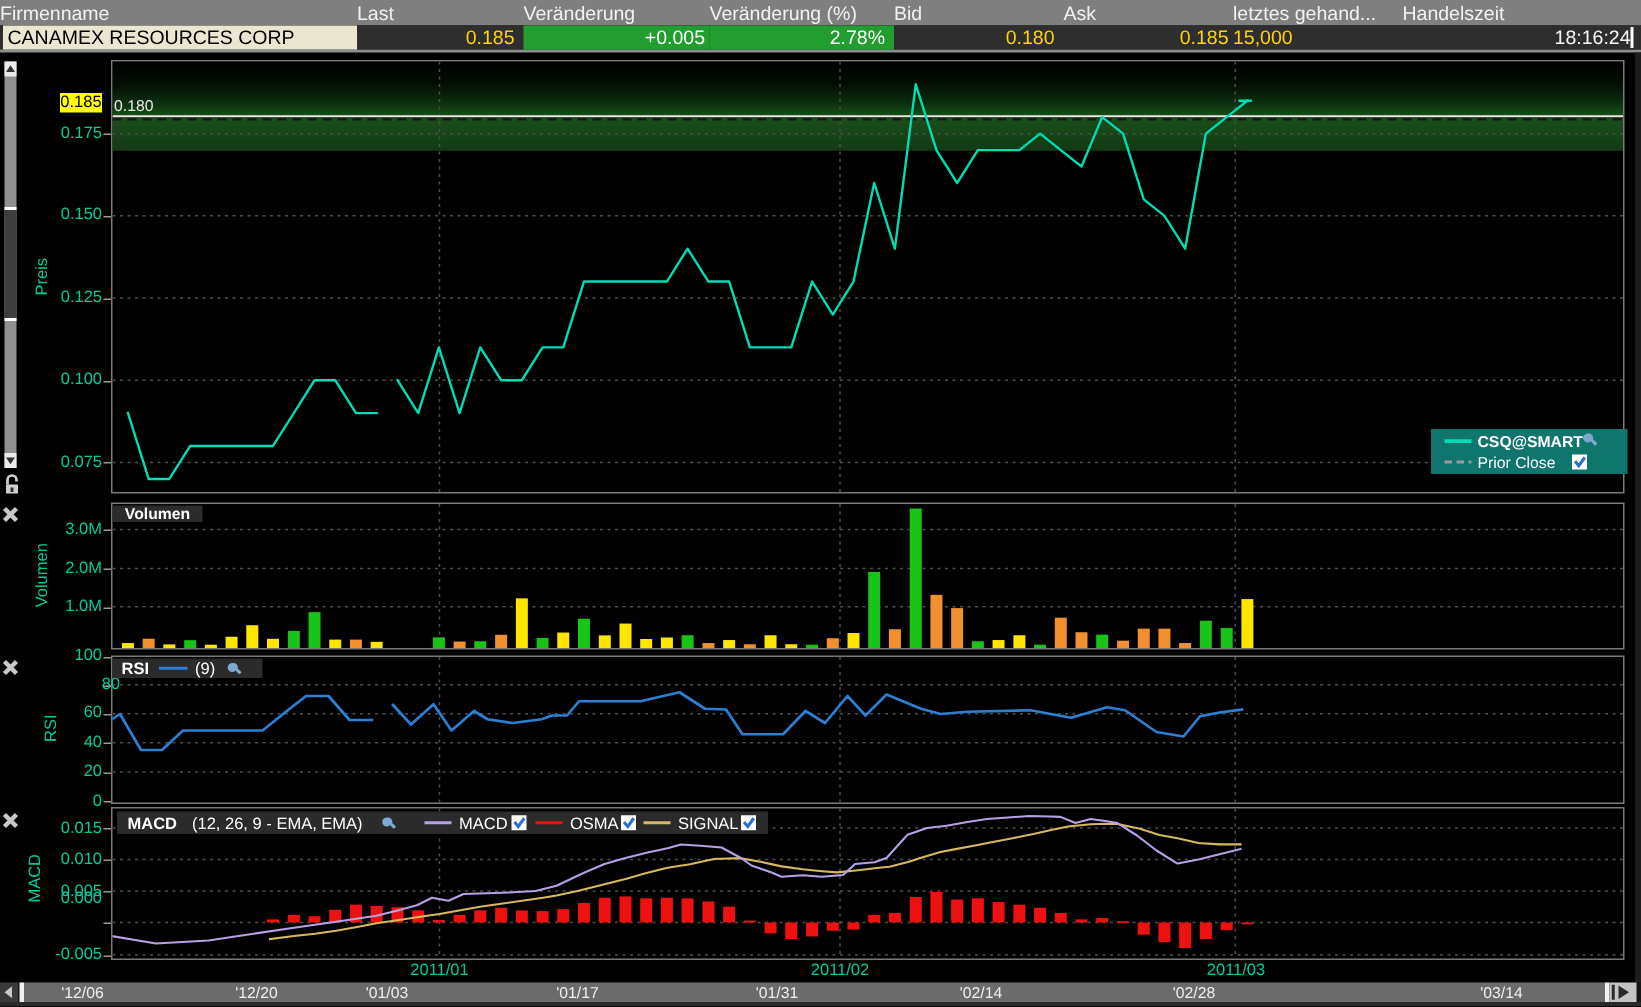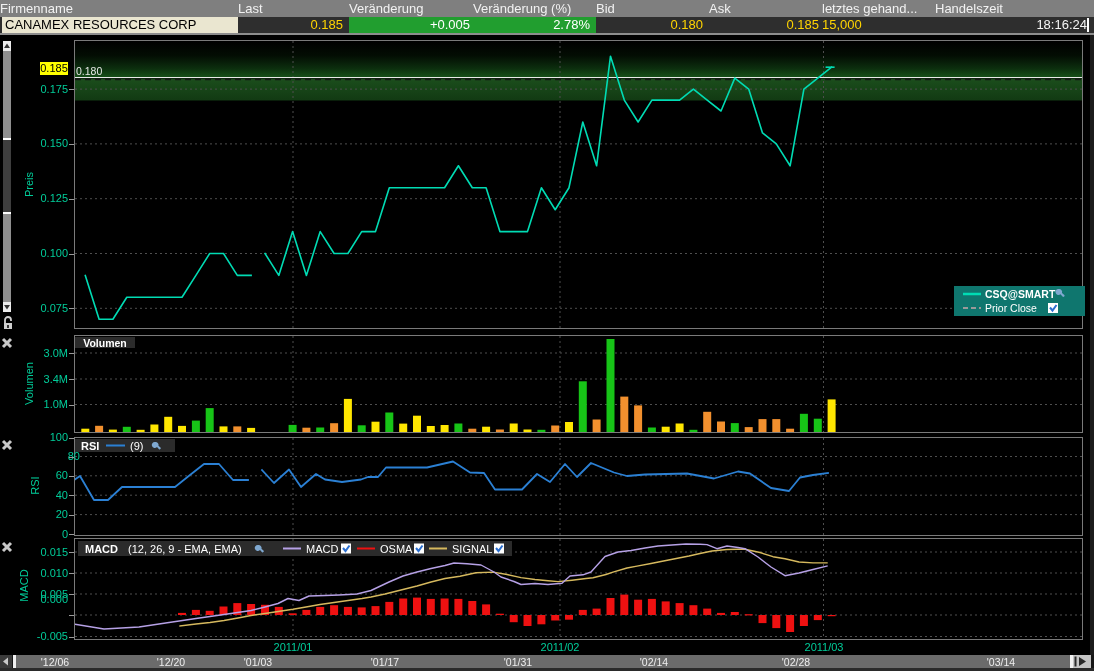--- a/index.html
+++ b/index.html
@@ -149,21 +149,21 @@
 <rect x="669.7" y="91.1" width="8" height="4.9" fill="#F2902E"></rect>
 <rect x="683.5" y="83.1" width="8" height="12.9" fill="#F2902E"></rect>
 <rect x="697.3" y="83.1" width="8" height="12.9" fill="#F2902E"></rect>
 <rect x="711.1" y="92.7" width="8" height="3.3" fill="#F2902E"></rect>
 <rect x="724.9" y="77.8" width="8" height="18.2" fill="#17C417"></rect>
 <rect x="738.8" y="82.7" width="8" height="13.3" fill="#17C417"></rect>
 <rect x="752.6" y="63.4" width="8" height="32.6" fill="#FFE600"></rect>
 </svg>
 <div class="lbl" style="left:8px;top:347.5px;">3.0M</div>
 <div class="tick" style="top:353px;"></div>
-<div class="lbl" style="left:8px;top:373.5px;">3.4M</div>
+<div class="lbl" style="left:8px;top:373.5px;">2.0M</div>
 <div class="tick" style="top:379px;"></div>
 <div class="lbl" style="left:8px;top:399.0px;">1.0M</div>
 <div class="tick" style="top:404.5px;"></div>
 <div class="tbox" style="left:75px;top:337px;width:60px;height:11px;font-size:10.5px;font-weight:bold;justify-content:center;">Volumen</div>
 <div class="vtitle" style="left:-21px;top:377px;">Volumen</div>
 <div class="pane" style="top:437px;height:99px;"></div>
 <svg class="abs" style="left:75px;top:438px" width="1007" height="97" viewBox="0 0 1007 97">
 <line x1="0" y1="18.5" x2="1007" y2="18.5" stroke="#4E4E4E" stroke-width="1" stroke-dasharray="2,3"></line>
     <line x1="0" y1="37.80000000000001" x2="1007" y2="37.80000000000001" stroke="#4E4E4E" stroke-width="1" stroke-dasharray="2,3"></line>
     <line x1="0" y1="57.19999999999999" x2="1007" y2="57.19999999999999" stroke="#4E4E4E" stroke-width="1" stroke-dasharray="2,3"></line>

